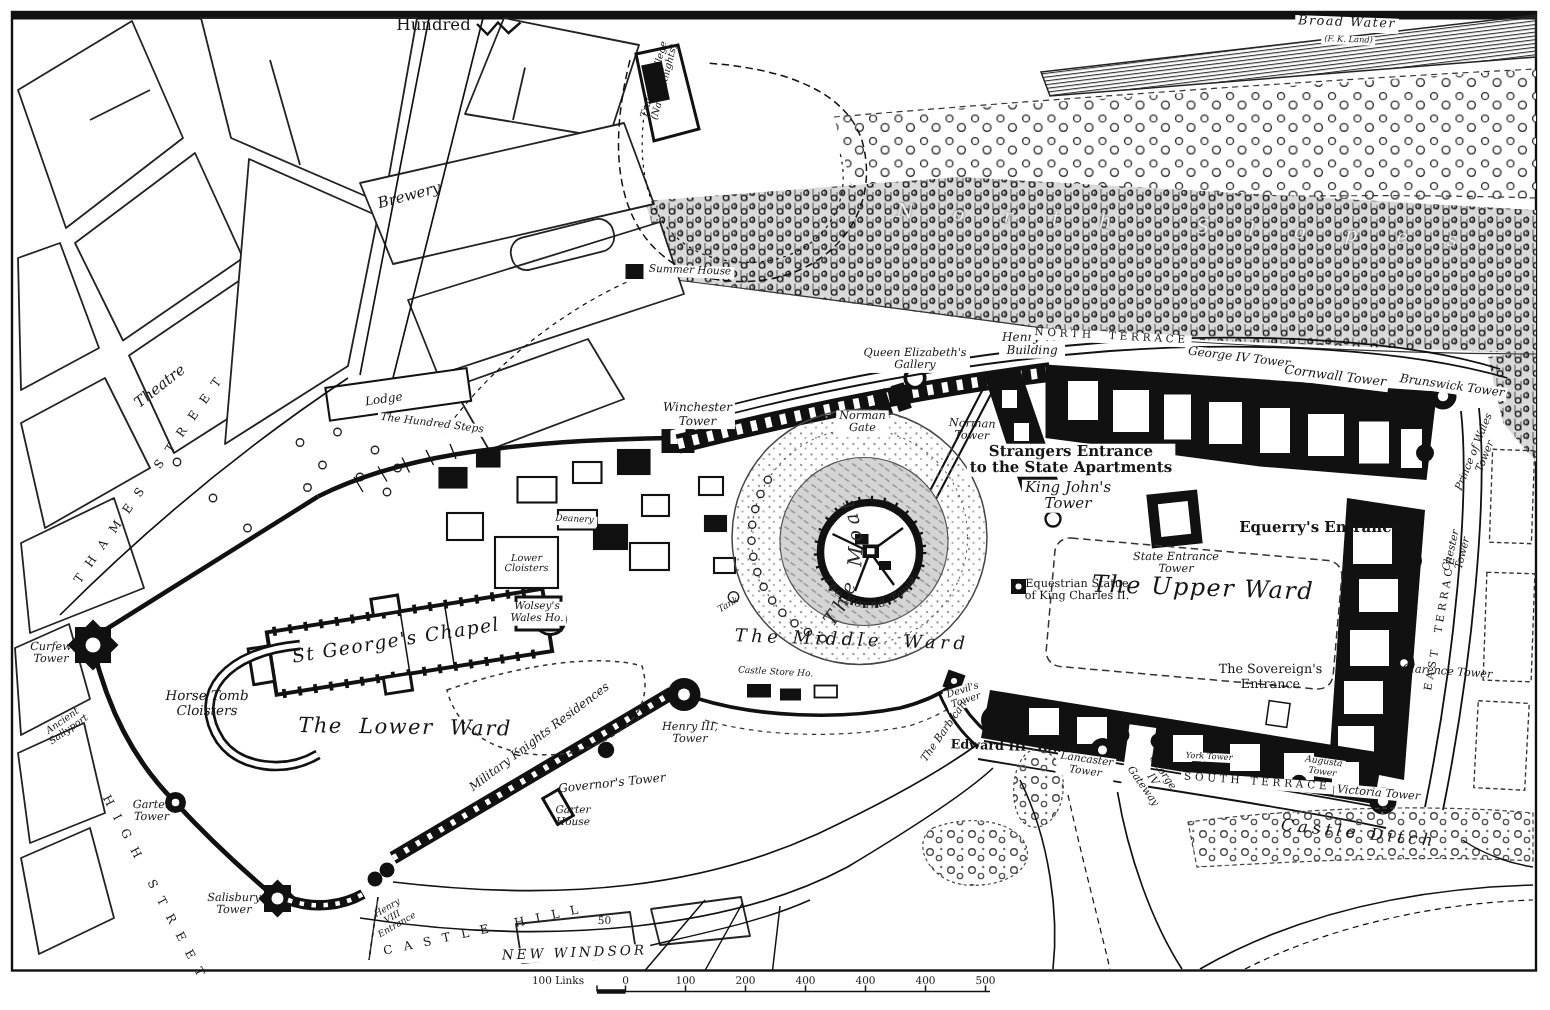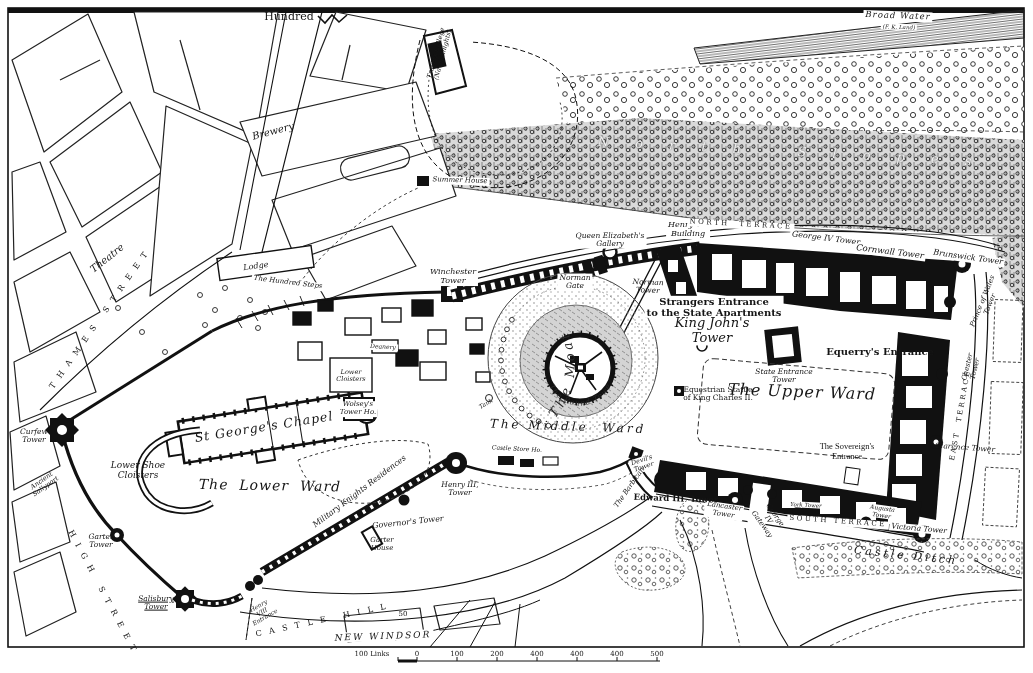--- a/index.html
+++ b/index.html
@@ -380,68 +380,68 @@
       <div class="lbl it" style="left: 273px; top: 131px; font-size: 10px; --r: -15deg;">Brewery</div>
       <div class="lbl it" style="left: 107px; top: 258px; font-size: 10px; --r: -38deg;">Theatre</div>
       <div class="lbl st" style="left: 100px; top: 320px; font-size: 8px; --r: -55deg;">T H A M E S   S T R E E T</div>
       <div class="lbl st" style="left: 102px; top: 592px; font-size: 8px; --r: 62deg;">H I G H   S T R E E T</div>
       <div class="lbl it" style="left: 34px; top: 436px; font-size: 7.5px; --r: 0deg;">Curfew
 Tower</div>
       <div class="lbl it" style="left: 44px; top: 484px; font-size: 6.5px; --r: -35deg;">Ancient
 Sallyport</div>
       <div class="lbl it" style="left: 101px; top: 541px; font-size: 7.5px; --r: 0deg;">Garter
 Tower</div>
-      <div class="lbl it" style="left: 156px; top: 603px; font-size: 7.5px; text-decoration: underline; --r: 0deg;">Salisbury
+      <div class="lbl it" style="left: 156px; top: 603px; font-size: 7.5px; --r: 0deg;">Salisbury
 Tower</div>
       <div class="lbl it" style="left: 262px; top: 612px; font-size: 6px; --r: -30deg;">Henry
 VIII
 Entrance</div>
       <div class="lbl st" style="left: 322px; top: 621px; font-size: 8px; --r: -12deg;">C A S T L E   H I L L</div>
       <div class="lbl sti box" style="left: 383px; top: 636px; font-size: 9px; --r: -2deg;">NEW WINDSOR</div>
-      <div class="lbl it" style="left: 138px; top: 470px; font-size: 9px; --r: 0deg;">Lower Shoe
+      <div class="lbl it" style="left: 138px; top: 470px; font-size: 9px; --r: 0deg;">Horse Tomb
 Cloisters</div>
       <div class="lbl itb" style="left: 270px; top: 486px; font-size: 14px; --r: 1deg;">The  Lower  Ward</div>
       <div class="lbl itb" style="left: 264px; top: 427px; font-size: 12.5px; --r: -9deg;">St George's Chapel</div>
       <div class="lbl it box" style="left: 358px; top: 409px; font-size: 7px; --r: 0deg;">Wolsey's
-Tower Ho.</div>
+Wales Ho.</div>
       <div class="lbl it" style="left: 351px; top: 376px; font-size: 6.5px; --r: 0deg;">Lower
 Cloisters</div>
       <div class="lbl it box" style="left: 383px; top: 347px; font-size: 6px; --r: 3deg;">Deanery</div>
       <div class="lbl it" style="left: 256px; top: 267px; font-size: 8px; --r: -8deg;">Lodge</div>
       <div class="lbl it box" style="left: 288px; top: 283px; font-size: 7px; --r: 7deg;">The Hundred Steps</div>
-      <div class="lbl it box" style="left: 453px; top: 277px; font-size: 8px; --r: 0deg;">Winchester
+      <div class="lbl it box" style="left: 465px; top: 277px; font-size: 8px; --r: 0deg;">Winchester
 Tower</div>
       <div class="lbl it box" style="left: 610px; top: 240px; font-size: 7.5px; --r: 0deg;">Queen Elizabeth's
 Gallery</div>
       <div class="lbl it box" style="left: 575px; top: 282px; font-size: 7.5px; --r: 0deg;">Norman
 Gate</div>
       <div class="lbl it box" style="left: 688px; top: 230px; font-size: 8px; --r: 0deg;">Henry VII
 Building</div>
       <div class="lbl st box" style="left: 741px; top: 225px; font-size: 7px; --r: 3deg;">NORTH  TERRACE</div>
       <div class="lbl it" style="left: 648px; top: 287px; font-size: 7.5px; --r: 2deg;">Norman
 Tower</div>
       <div class="lbl rmb box" style="left: 714px; top: 307px; font-size: 10px; --r: 0deg;">Strangers Entrance
 to the State Apartments</div>
-      <div class="lbl it box" style="left: 712px; top: 331px; font-size: 13px; --r: 0deg;">King John's
+      <div class="lbl it box" style="left: 712px; top: 331px; font-size: 10px; --r: 0deg;">King John's
 Tower</div>
       <div class="lbl it box" style="left: 826px; top: 239px; font-size: 8px; --r: 7deg;">George IV Tower</div>
       <div class="lbl it box" style="left: 890px; top: 252px; font-size: 8.5px; --r: 7deg;">Cornwall Tower</div>
       <div class="lbl it box" style="left: 968px; top: 258px; font-size: 8px; --r: 8deg;">Brunswick Tower</div>
       <div class="lbl it" style="left: 987px; top: 303px; font-size: 7px; --r: -68deg;">Prince of Wales
 Tower</div>
       <div class="lbl it" style="left: 972px; top: 368px; font-size: 7px; --r: -76deg;">Chester
 Tower</div>
       <div class="lbl st" style="left: 961px; top: 415px; font-size: 7px; --r: -80deg;">EAST  TERRACE</div>
       <div class="lbl rmb" style="left: 880px; top: 352px; font-size: 10px; --r: 0deg;">Equerry's Entrance</div>
       <div class="lbl it" style="left: 784px; top: 376px; font-size: 7.5px; text-align: center; --r: 0deg;">State Entrance
 Tower</div>
       <div class="lbl itb" style="left: 802px; top: 392px; font-size: 16px; --r: 2deg;">The Upper Ward</div>
       <div class="lbl rm" style="left: 718px; top: 394px; font-size: 7.5px; --r: 0deg;">Equestrian Statue
 of King Charles II.</div>
-      <div class="lbl rm" style="left: 847px; top: 452px; font-size: 8.5px; font-family: Liberation Serif, serif; --r: 0deg;">The Sovereign's
+      <div class="lbl rm" style="left: 847px; top: 452px; font-size: 8.5px; --r: 0deg;">The Sovereign's
 Entrance</div>
       <div class="lbl it" style="left: 965px; top: 448px; font-size: 7.5px; --r: 4deg;">Clarence Tower</div>
       <div class="lbl st box" style="left: 838px; top: 522px; font-size: 7px; --r: 4deg;">SOUTH TERRACE</div>
       <div class="lbl it box" style="left: 806px; top: 505px; font-size: 5.5px; --r: 3deg;">York Tower</div>
       <div class="lbl it box" style="left: 882px; top: 512px; font-size: 6px; --r: 8deg;">Augusta
 Tower</div>
       <div class="lbl it box" style="left: 919px; top: 529px; font-size: 7.5px; --r: 5deg;">Victoria Tower</div>
       <div class="lbl itsp" style="left: 906px; top: 556px; font-size: 11px; --r: 6deg;">Castle Ditch</div>
       <div class="lbl it box" style="left: 724px; top: 511px; font-size: 7px; --r: 8deg;">Lancaster
 Tower</div>

